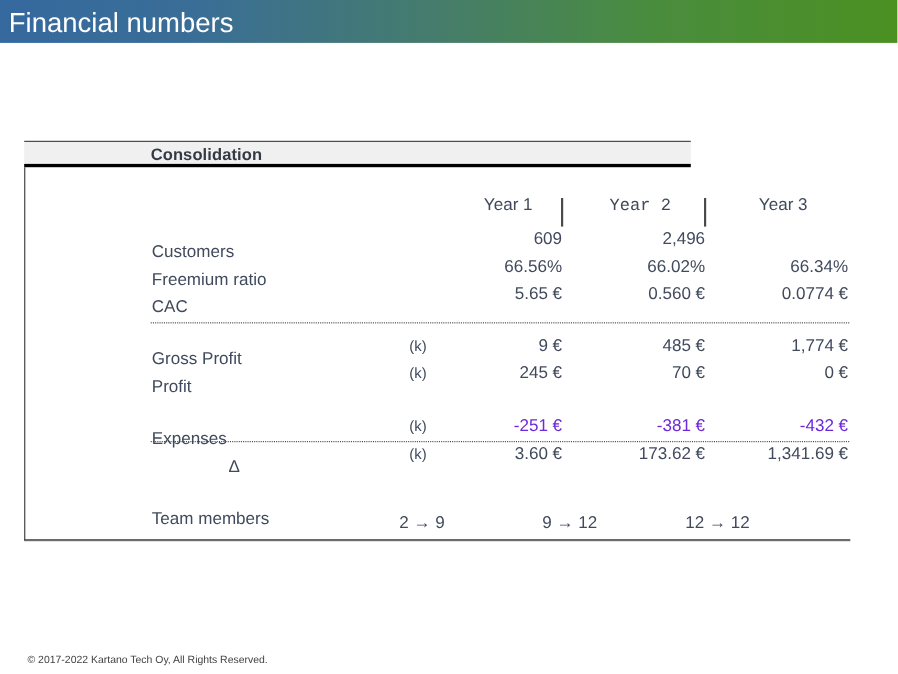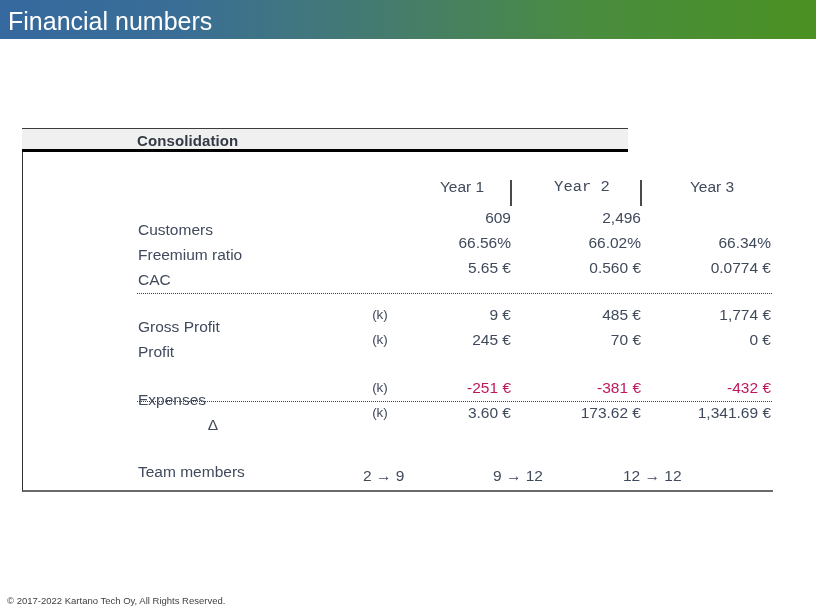--- a/index.html
+++ b/index.html
@@ -118,21 +118,21 @@
   }
   .val.y1 { left: 330px; width: 158px; }
   .val.y2 { left: 460px; width: 158px; }
   .val.y3 { left: 590px; width: 158px; }
 
   .val.center-val { text-align: left; margin-top: 16px; }
   .val.center-val.y1 { left: 340px; width: 140px; }
   .val.center-val.y2 { left: 470px; width: 140px; }
   .val.center-val.y3 { left: 600px; width: 140px; }
 
-  .neg { color: #be185d; }
+  .neg { color: #6d28d9; }
 
   
   .hdr {
     position: absolute;
     top: 26px;
     font-size: 15.5px;
     color: #404a5c;
     text-align: center;
     white-space: nowrap;
   }
@@ -155,21 +155,21 @@
     position: absolute;
     left: 114px;
     width: 635px;
     height: 0;
     border-top: 1.5px dotted #3f3f3f;
   }
 
   
   #footer {
     position: absolute;
-    left: 7px;
+    left: 25px;
     top: 595px;
     font-size: 9.5px;
     color: #3f3f3f;
     white-space: nowrap;
   }
 </style>
 </head>
 <body>
 
 <div id="title-banner">

